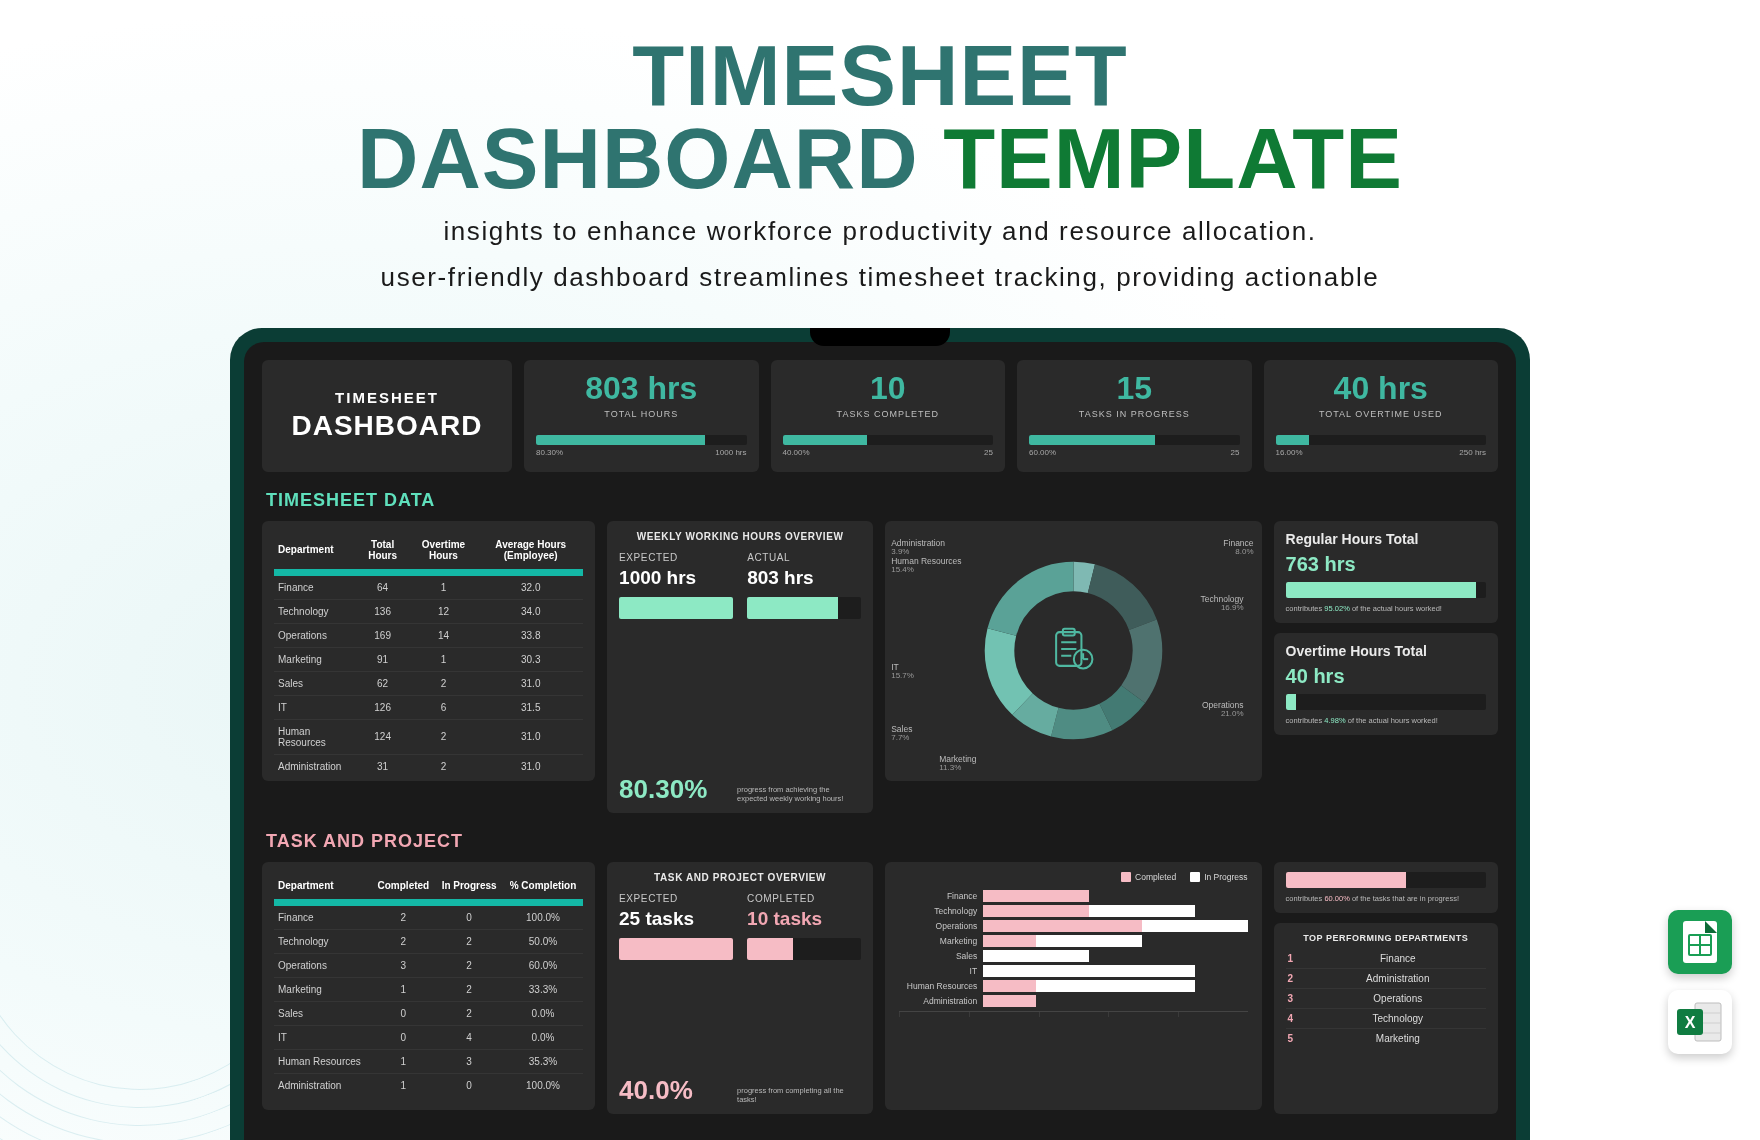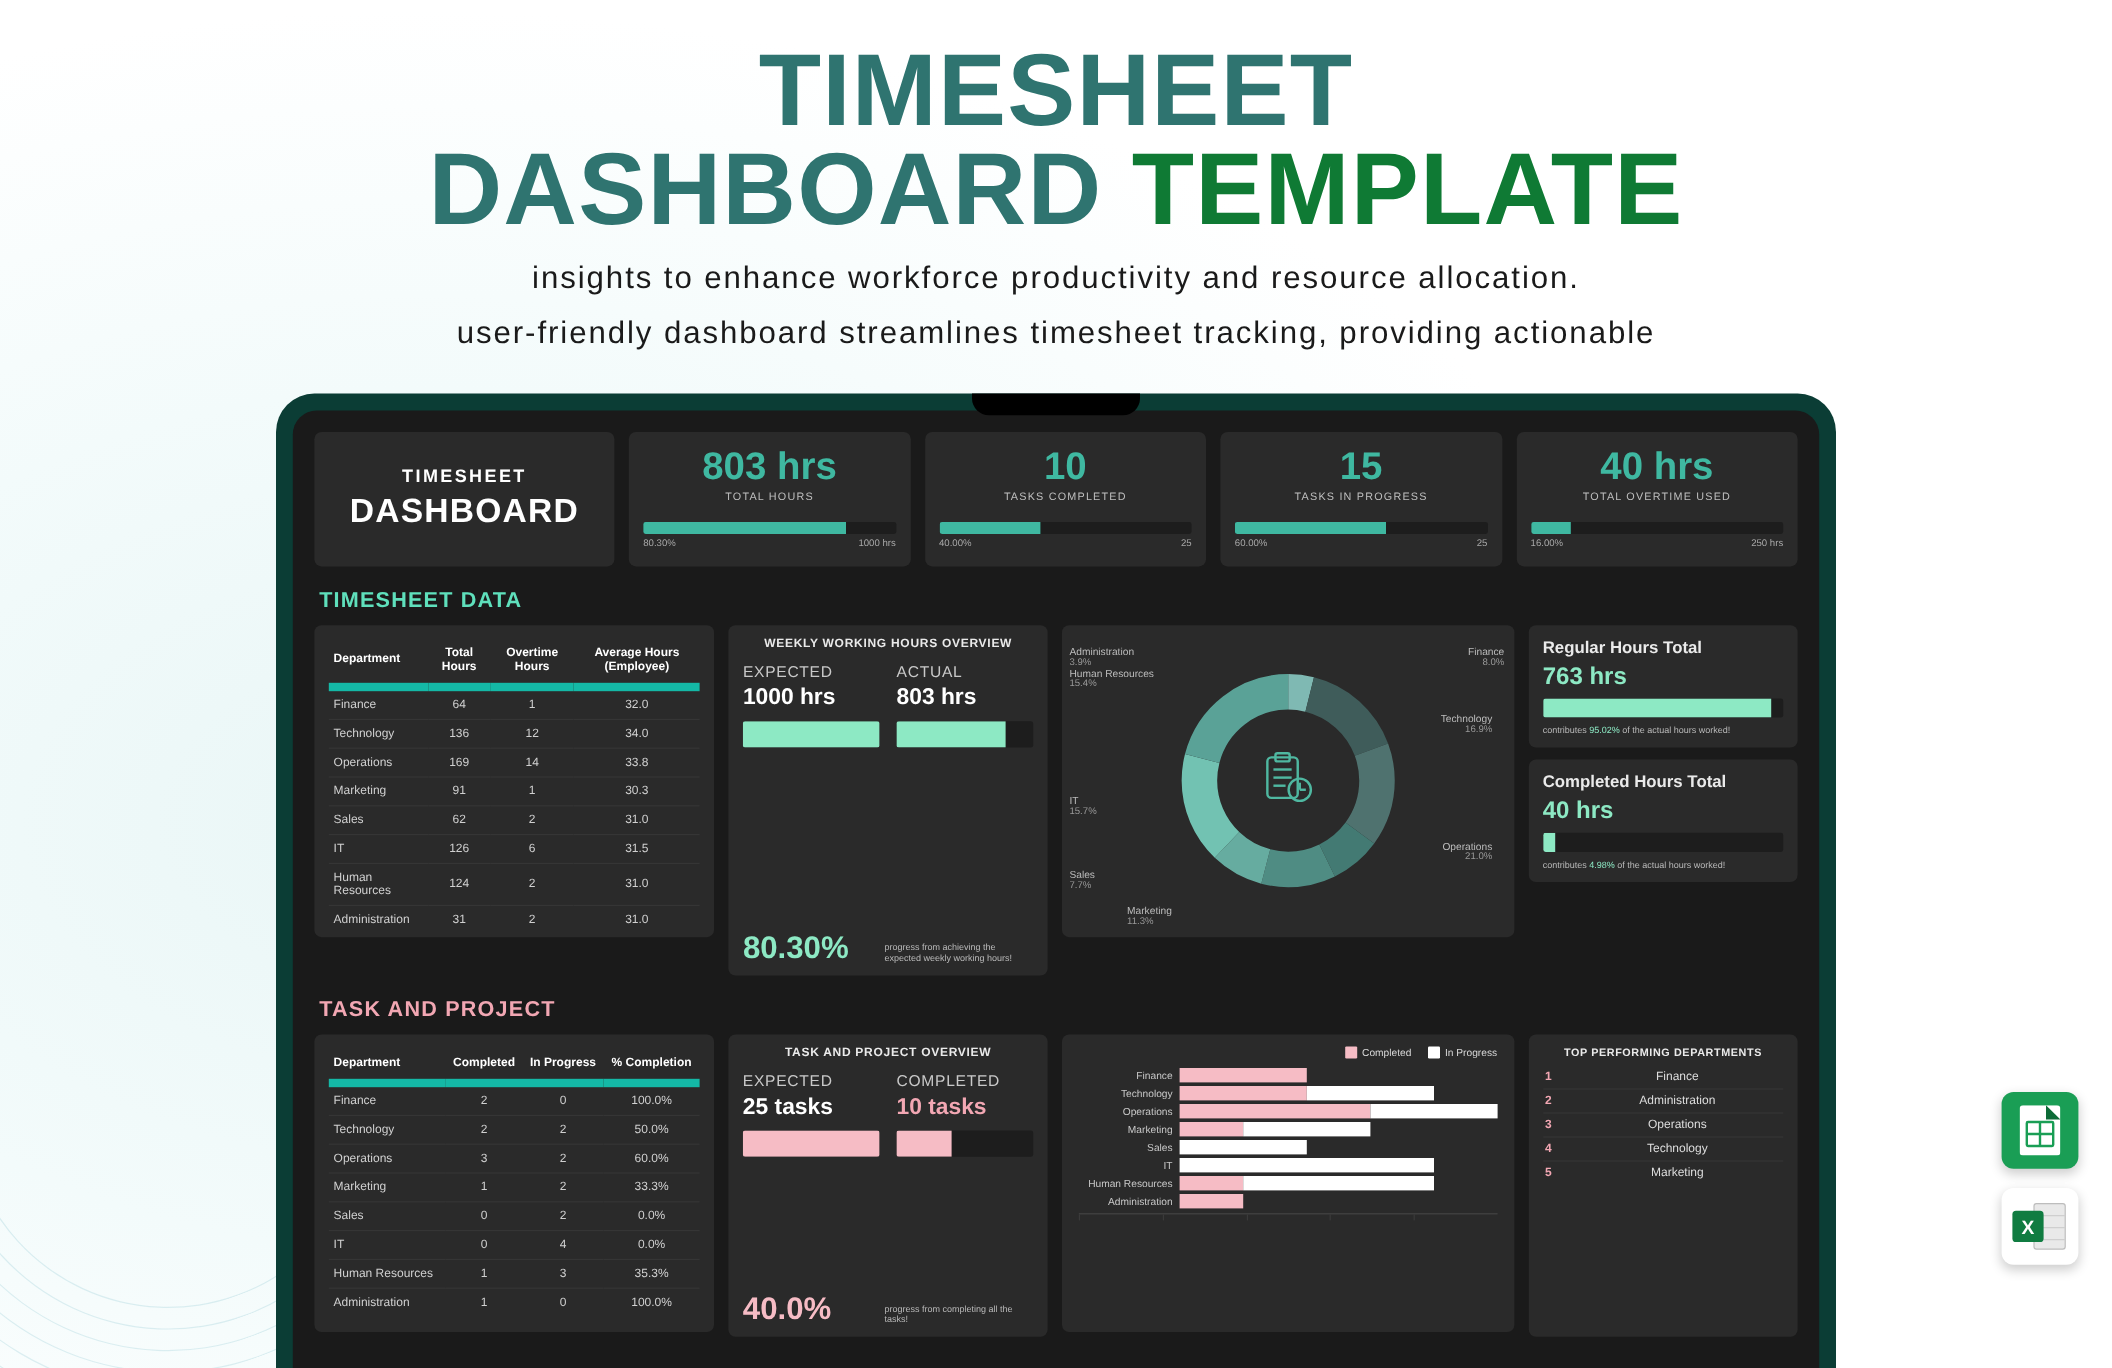--- a/index.html
+++ b/index.html
@@ -61,21 +61,21 @@
   .table table { width:100%; border-collapse:collapse; font-size:10px; color:#d0d0d0; }
   .table th { text-align:left; font-size:10px; color:#fff; font-weight:700; padding:8px 4px; border-bottom:7px solid #14b8a6; }
   .table th.r, .table td.r { text-align:center; }
   .table td { padding:6px 4px; border-bottom:1px solid #353535; font-size:10px; }
   .table tr:last-child td { border-bottom:none; }
 
   .overview { width:270px; display:flex; flex-direction:column; }
   .overview .hdr { font-size:10px; letter-spacing:.6px; color:#eaeaea; font-weight:700; margin-bottom:10px; text-align:center; }
   .overview .cols { display:flex; gap:14px; font-size:10px; color:#c9c9c9; }
   .overview .cols > div { flex:1; }
-  .overview .cols .lab { font-size:13px; letter-spacing:.6px; margin-bottom:4px; }
+  .overview .cols .lab { font-size:10px; letter-spacing:.6px; margin-bottom:4px; }
   .overview .cols .val { font-size:19px; font-weight:800; color:#fff; }
   .overview .cols .val.pink { color:#f2a7b3; }
   .overview .tracks { display:flex; gap:14px; margin-top:8px; }
   .overview .tracks > div { flex:1; }
   .mini-track { height:22px; background:#1d1d1d; border-radius:2px; overflow:hidden; }
   .mini-fill  { height:100%; }
   .mini-fill.green { background:#8de9c4; }
   .mini-fill.pink  { background:#f6bcc5; }
   .overview .pct { font-size:26px; font-weight:900; margin-top:20px; }
   .overview .pct.green { color:#8de9c4; }
@@ -374,21 +374,21 @@
             <div class="mini-track2">
                 <div class="mini-fill2" id="reg-fill" style="width: 95%;"></div>
               </div>
             <div class="mini-note">
               <span>contributes</span>
               <span class="hl">95.02%</span>
               <span>of the actual hours worked!</span>
             </div>
           </div>
           <div class="mini-card">
-            <div class="ttl">Completed Hours Total</div>
+            <div class="ttl">Overtime Hours Total</div>
             <div class="val">40 hrs</div>
             <div class="mini-track2">
                 <div class="mini-fill2" id="ot-fill" style="width: 5%;"></div>
               </div>
             <div class="mini-note">
               <span>contributes</span>
               <span class="hl">4.98%</span>
               <span>of the actual hours worked!</span>
             </div>
           </div>
@@ -556,20 +556,30 @@
           <div class="xaxis">
               <span></span>
               <span></span>
               <span></span>
               <span></span>
               <span></span>
             </div>
         </div>
 
         <div class="side-col2">
+          <div class="mini-card">
+            <div class="mini-track2">
+                <div class="mini-fill2 pink" id="tp-fill" style="width: 60%;"></div>
+              </div>
+            <div class="mini-note">
+              <span>contributes</span>
+              <span class="hlp">60.00%</span>
+              <span>of the tasks that are in progress!</span>
+            </div>
+          </div>
           <div class="mini-card rank" style="flex:1">
             <div class="ttl">TOP PERFORMING DEPARTMENTS</div>
             <div id="rank-host">
                 <div class="row2">
                   <span class="num">1</span>
                   <span class="dep">Finance</span>
                 </div>
                 <div class="row2">
                   <span class="num">2</span>
                   <span class="dep">Administration</span>

